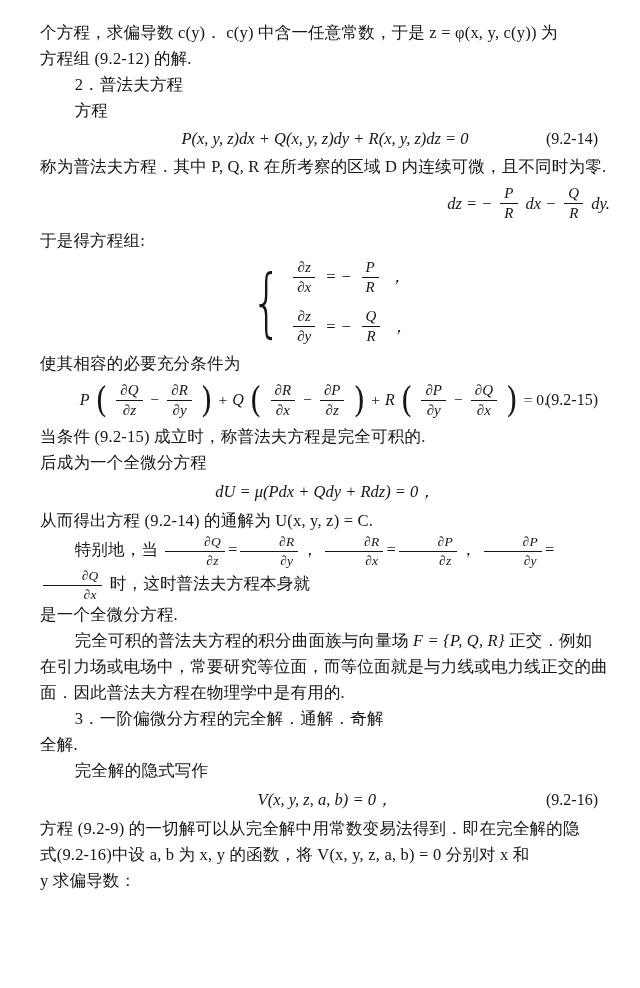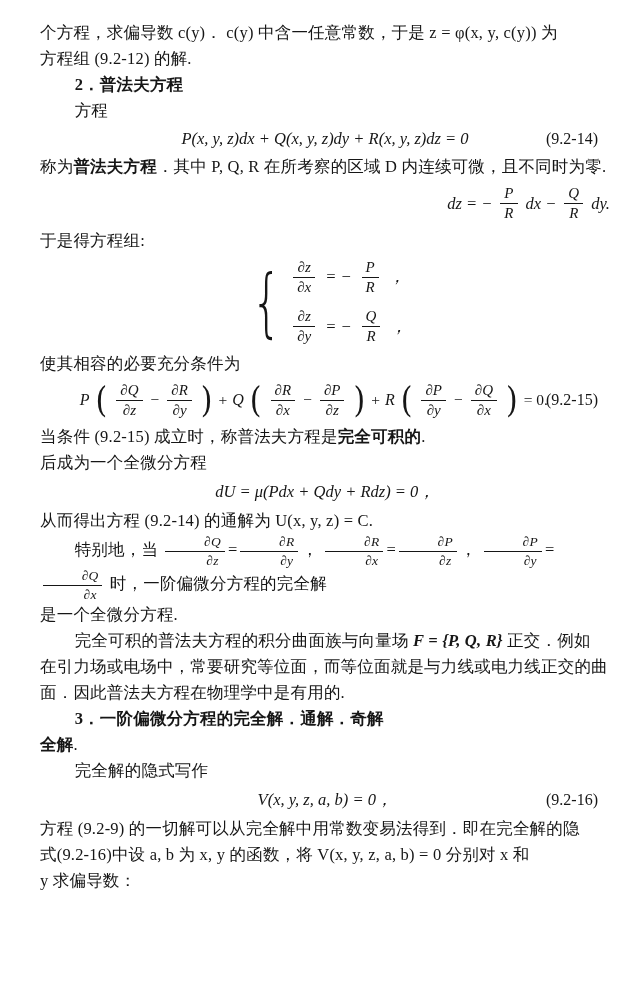--- a/index.html
+++ b/index.html
@@ -4,21 +4,21 @@
 <style>
   html,body{margin:0;padding:0;}
   body{
     width:640px;height:988px;overflow:hidden;
     background:#ffffff;color:#161616;
     font-family:"Liberation Serif","DejaVu Serif",serif;
   }
   .page{padding:20px 30px 0 40px;width:570px;}
   .ln{font-size:16.5px;line-height:26px;letter-spacing:0.2px;}
   .ind{text-indent:2.1em;}
-  .b{font-weight:bold;}
+  .b{font-weight:normal;}
   .sp{letter-spacing:2px;}
   .mi{font-style:italic;}
   
   .disp{position:relative;text-align:center;margin:5px 0;font-size:16.5px;}
   .disp .tag{position:absolute;right:12px;top:50%;transform:translateY(-50%);font-style:normal;font-size:16px;}
   .eqflex{display:flex;align-items:center;justify-content:flex-end;gap:5px;}
   
   .frac{display:inline-flex;flex-direction:column;vertical-align:middle;text-align:center;margin:0 3px;font-style:italic;}
   .frac .num{display:block;border-bottom:1.4px solid #161616;padding:0 4px 1px;line-height:1.15;}
   .frac .den{display:block;padding:1px 4px 0;line-height:1.15;}
@@ -175,21 +175,21 @@
         <span class="num">∂P</span>
         <span class="den">∂z</span>
       </span><span>，</span>
     <span class="frac sm">
         <span class="num">∂P</span>
         <span class="den">∂y</span>
       </span><span>=</span><span class="frac sm">
         <span class="num">∂Q</span>
         <span class="den">∂x</span>
       </span>
-    <span>时，一阶偏微分方程的完全解</span>
+    <span>时，这时普法夫方程本身就</span>
   </div>
 
   <div class="ln">是一个全微分方程.</div>
   <div class="ln ind"><span>完全可积的普法夫方程的积分曲面族与向量场 </span><span class="b mi">F = {P, Q, R}</span><span> 正交．例如</span></div>
   <div class="ln">在引力场或电场中，常要研究等位面，而等位面就是与力线或电力线正交的曲</div>
   <div class="ln">面．因此普法夫方程在物理学中是有用的.</div>
 
   <div class="ln b ind">3．一阶偏微分方程的完全解．通解．奇解</div>
 
   <div class="ln"><span class="b">全解</span><span>.</span></div>

